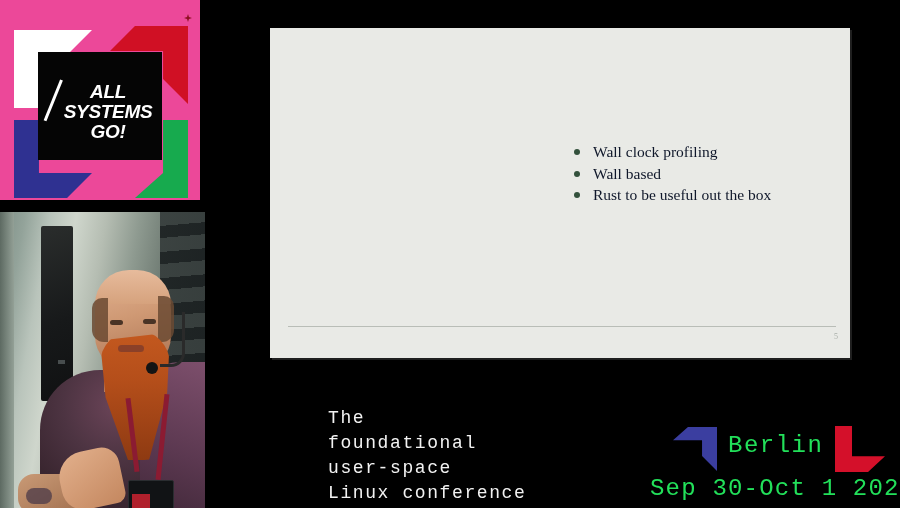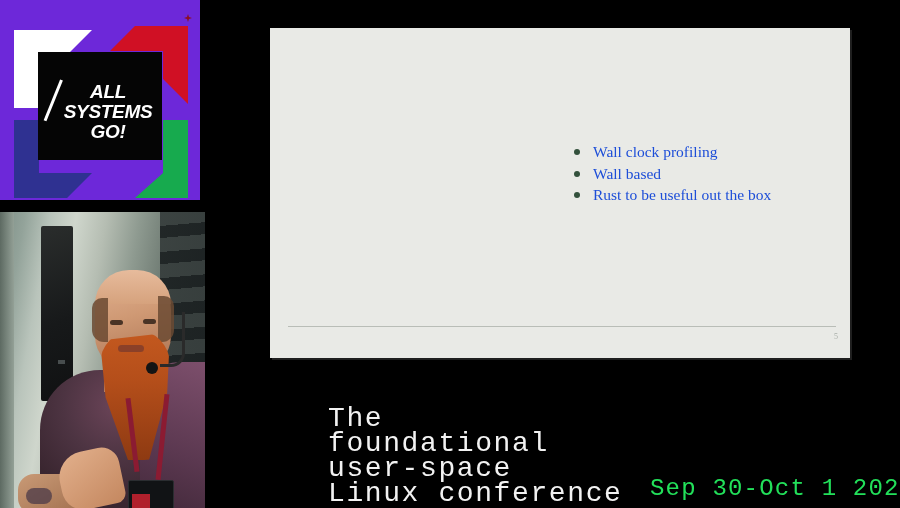--- a/index.html
+++ b/index.html
@@ -20,21 +20,21 @@
     background: #000000;
   }
 
   
   .logo-block {
     position: absolute;
     left: 0;
     top: 0;
     width: 200px;
     height: 200px;
-    background: #6d28d9;
+    background: #ec4899;
     overflow: hidden;
   }
   .logo-corner {
     position: absolute;
     width: 78px;
     height: 78px;
   }
   
   .lc-tl {
     left: 14px; top: 30px;
@@ -253,21 +253,21 @@
     top: 114px;
     width: 270px;
     margin: 0;
     padding: 0;
     list-style: none;
   }
   .slide-bullets li {
     position: relative;
     padding-left: 25px;
     margin-bottom: 2px;
-    color: #1d4ed8;
+    color: #0f172a;
     font-family: "Liberation Serif", serif;
     font-size: 15.5px;
     line-height: 19.5px;
   }
   .slide-bullets li::before {
     content: "";
     position: absolute;
     left: 6px;
     top: 7px;
     width: 6px;
@@ -293,21 +293,21 @@
     line-height: 10px;
   }
 
   
   .tagline {
     position: absolute;
     left: 328px;
     top: 406px;
     color: #f2f2f2;
     font-family: "Liberation Mono", "DejaVu Sans Mono", monospace;
-    font-size: 28px;
+    font-size: 18px;
     line-height: 25px;
     letter-spacing: 1.6px;
     white-space: pre-line;
   }
   .event-row {
     position: absolute;
     left: 650px;
     top: 424px;
     width: 250px;
     height: 50px;
@@ -406,16 +406,21 @@
       <div class="slide-rule"></div>
       <div class="slide-pagenum">5</div>
     </div>
   </div>
 
   <div class="tagline">The
 foundational
 user-space
 Linux conference</div>
 
+  <div class="event-row">
+    <div class="mark-blue"></div>
+    <div class="city-label">Berlin</div>
+    <div class="mark-red"></div>
+  </div>
 
   <div class="event-dates">Sep 30-Oct 1 2025</div>
 
 </div>
 
 </body></html>

